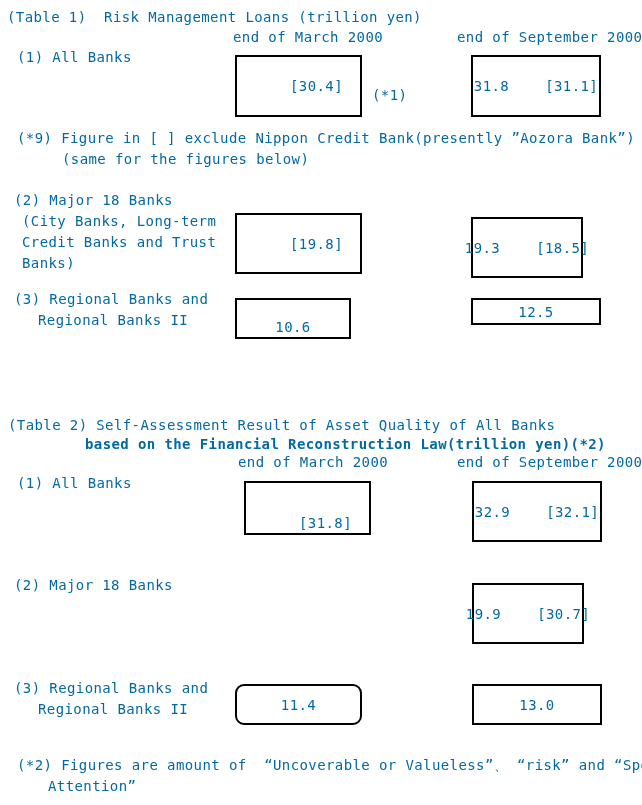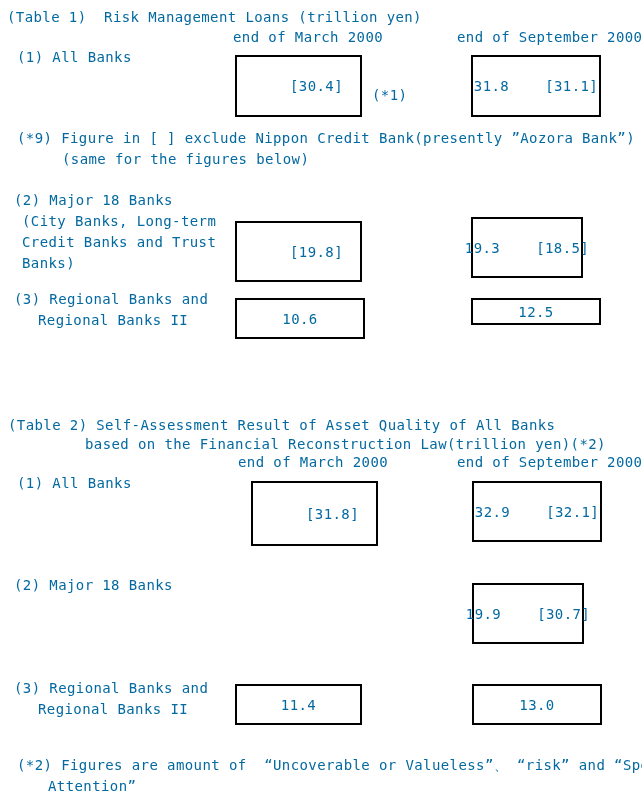--- a/index.html
+++ b/index.html
@@ -63,71 +63,71 @@
   </div>
 
   <span class="txt" style="left:17px; top:131px;">(*9) Figure in [ ] exclude Nippon Credit Bank(presently ”Aozora Bank”)</span>
   <span class="txt" style="left:38px; top:152px;margin-left:24px;">(same for the figures below)</span>
 
   <span class="txt" style="left:14px; top:193px;">(2) Major 18 Banks</span>
   <span class="txt" style="left:22px; top:235px;">Credit Banks and Trust</span>
   <span class="txt" style="left:22px; top:214px;">(City Banks, Long-term</span>
   <span class="txt" style="left:22px; top:256px;">Banks)</span>
 
-  <div class="box" style="left:235px; top:221px; width:127px; height:61px;">
+  <div class="box" style="left:235px; top:213px; width:127px; height:61px;">
     <span class="ln"></span>
     <span class="ln">[19.8]</span>
   </div>
 
   <div class="box" style="left:471px; top:217px; width:112px; height:61px;">
     <span class="ln">19.3</span>
     <span class="ln">[18.5]</span>
   </div>
 
   <span class="txt" style="left:14px; top:292px;">(3) Regional Banks and</span>
   <span class="txt" style="left:38px; top:313px;">Regional Banks II</span>
 
-  <div class="box" style="left:235px; top:298px; width:130px; height:41px;">
+  <div class="box" style="left:235px; top:298px; width:116px; height:41px;align-items:flex-end;">
     <span class="ln">10.6</span>
   </div>
 
   <div class="box" style="left:471px; top:298px; width:130px; height:27px;">
     <span class="ln">12.5</span>
   </div>
 
   <span class="txt" style="left:8px; top:418px;">(Table 2) Self-Assessment Result of Asset Quality of All Banks</span>
-  <span class="txt" style="left:85px; top:437px;">based on the Financial Reconstruction Law(trillion yen)(*2)</span>
+  <span class="txt" style="left:85px; top:437px;font-weight:bold;">based on the Financial Reconstruction Law(trillion yen)(*2)</span>
 
   <span class="txt" style="left:238px; top:455px;">end of March 2000</span>
   <span class="txt" style="left:457px; top:455px;">end of September 2000</span>
 
   <span class="txt" style="left:17px; top:476px;">(1) All Banks</span>
 
-  <div class="box" style="left:251px; top:481px; width:127px; height:65px;">
+  <div class="box" style="left:244px; top:481px; width:127px; height:54px;align-items:flex-end;">
     <span class="ln"></span>
     <span class="ln">[31.8]</span>
   </div>
 
   <div class="box" style="left:472px; top:481px; width:130px; height:61px;">
     <span class="ln">32.9</span>
     <span class="ln">[32.1]</span>
   </div>
 
   <span class="txt" style="left:14px; top:578px;">(2) Major 18 Banks</span>
 
 
   <div class="box" style="left:472px; top:583px; width:112px; height:61px;">
     <span class="ln">19.9</span>
     <span class="ln">[30.7]</span>
   </div>
 
   <span class="txt" style="left:14px; top:681px;">(3) Regional Banks and</span>
   <span class="txt" style="left:38px; top:702px;">Regional Banks II</span>
 
-  <div class="box" style="left:235px; top:684px; width:127px; height:41px;">
+  <div class="box" style="left:235px; top:684px; width:127px; height:41px;border-radius:9px;">
     <span class="ln">11.4</span>
   </div>
 
   <div class="box" style="left:472px; top:684px; width:130px; height:41px;">
     <span class="ln">13.0</span>
   </div>
 
   <span class="txt" style="left:17px; top:758px;">(*2) Figures are amount of  “Uncoverable or Valueless”、 “risk” and “Special</span>
   <span class="txt" style="left:48px; top:779px;">Attention”</span>
 

